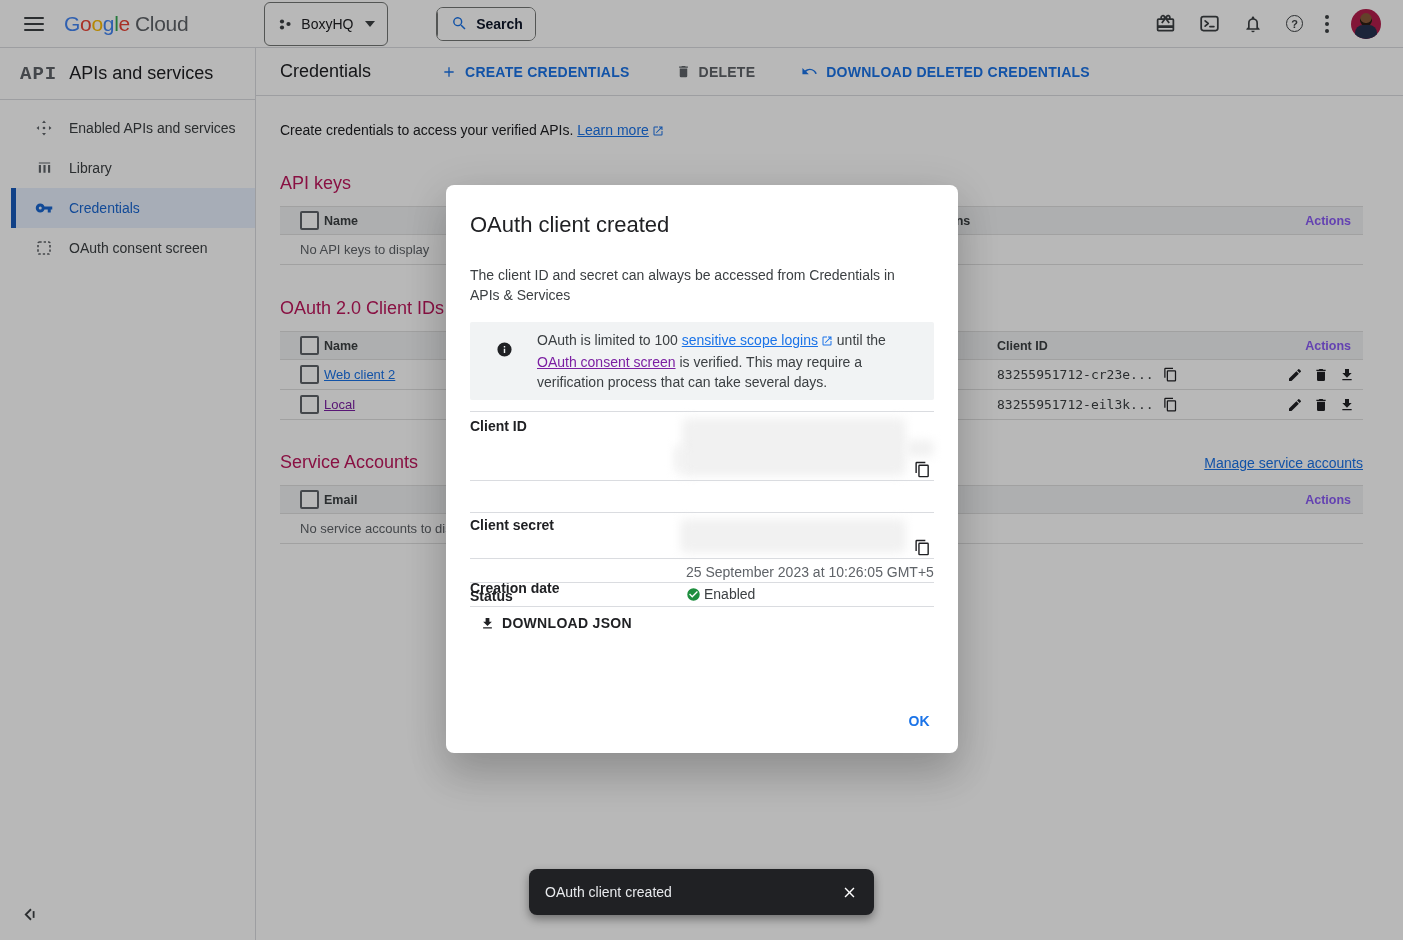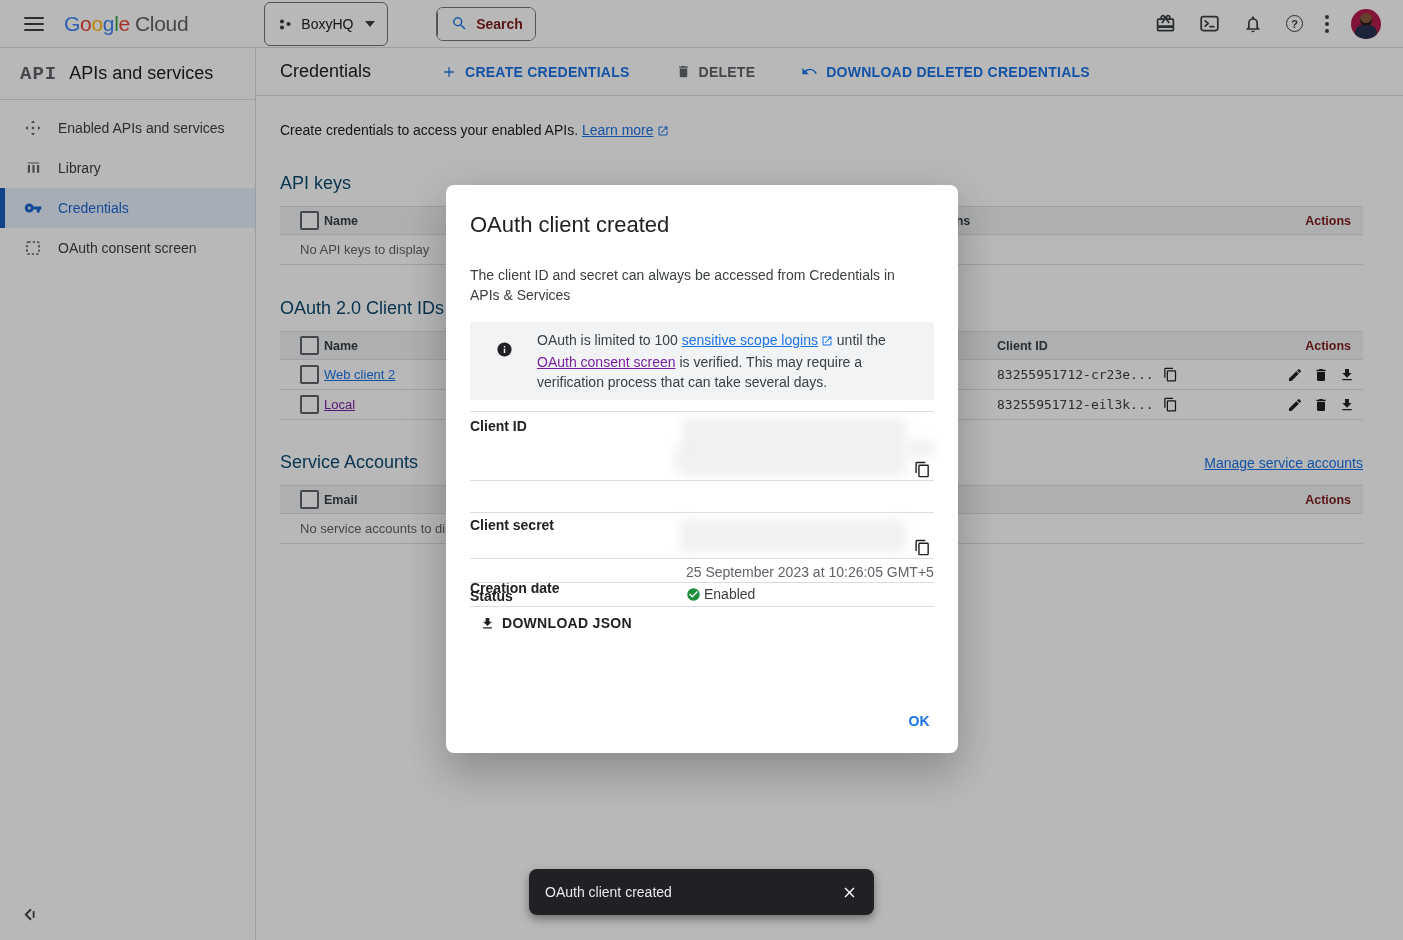--- a/index.html
+++ b/index.html
@@ -11,66 +11,66 @@
   .topbar{position:absolute;left:0;top:0;width:1403px;height:48px;background:#fff;border-bottom:1px solid #dadce0;display:flex;align-items:center;box-sizing:border-box;}
   .hamburger{width:20px;height:14px;margin-left:24px;display:flex;flex-direction:column;justify-content:space-between;}
   .hamburger span{display:block;height:2px;background:#3c4043;border-radius:1px;}
   .gc-logo{display:flex;align-items:center;margin-left:20px;font-size:21px;letter-spacing:-.3px;}
   .gc-logo .cloud{color:#5f6368;margin-left:5px;}
   .project-btn{display:flex;align-items:center;gap:8px;margin-left:76px;height:44px;padding:0 12px;border:1px solid #747775;border-radius:6px;font-size:14px;color:#202124;}
   .caret-down{width:0;height:0;border-left:5px solid transparent;border-right:5px solid transparent;border-top:6px solid #3c4043;margin-left:4px;}
   .search-wrap{display:flex;margin-left:48px;height:34px;border:1px solid #747775;border-radius:7px;overflow:hidden;box-sizing:border-box;}
   .search-input{width:498px;height:100%;border:none;outline:none;background:#eaebed;padding:0 16px;font-size:14px;color:#202124;font-family:inherit;}
   .search-input::placeholder{color:#5f6368;}
-  .search-btn{display:flex;align-items:center;gap:8px;width:98px;justify-content:center;background:#fff;border-left:1px solid #747775;color:#7f1d1d;font-size:14px;font-weight:700;}
+  .search-btn{display:flex;align-items:center;gap:8px;width:98px;justify-content:center;background:#fff;border-left:1px solid #747775;color:#0f172a;font-size:14px;font-weight:700;}
   .topbar-right{margin-left:auto;display:flex;align-items:center;gap:22px;margin-right:22px;}
   .tb-icon{width:22px;height:22px;display:flex;align-items:center;justify-content:center;color:#3c4043;}
   .help-circle{width:17px;height:17px;border:1.7px solid #3c4043;border-radius:50%;display:flex;align-items:center;justify-content:center;font-size:11px;font-weight:700;color:#3c4043;}
   .dots-v{display:flex;flex-direction:column;gap:3px;}
   .dots-v i{width:4px;height:4px;background:#3c4043;border-radius:50%;}
   .avatar{width:30px;height:30px;border-radius:50%;background:#b51e4d;position:relative;overflow:hidden;}
   .avatar::before{content:"";position:absolute;left:9px;top:4px;width:12px;height:13px;border-radius:50% 50% 45% 45%;background:#8a5a3b;box-shadow:0 -3px 0 0 #2a1c14 inset;}
   .avatar::after{content:"";position:absolute;left:4px;top:16px;width:22px;height:14px;border-radius:8px 8px 0 0;background:#263350;}
 
   
   .sidebar{position:absolute;left:0;top:48px;width:256px;height:892px;background:#fff;border-right:1px solid #dadce0;box-sizing:border-box;}
   .sidebar-header{height:51px;display:flex;align-items:center;gap:12px;padding-left:20px;border-bottom:1px solid #dadce0;}
   .api-logo{font-family:"Liberation Mono",monospace;font-size:19px;font-weight:700;color:#5f6368;letter-spacing:1px;}
   .sidebar-title{font-size:18px;color:#202124;}
-  .nav{padding-top:8px;}
+  .nav{padding-top:8px;margin-left:11px;}
   .nav-item{display:flex;align-items:center;gap:16px;height:40px;padding-left:24px;font-size:14px;color:#3c4043;cursor:pointer;}
   .nav-item .nico{width:18px;height:18px;color:#5f6368;display:flex;align-items:center;justify-content:center;}
   .nav-item.selected{background:#e8f0fe;color:#1967d2;box-shadow:inset 5px 0 0 #185abc;}
   .nav-item.selected .nico{color:#1967d2;}
   .collapse-btn{position:absolute;left:22px;bottom:14px;color:#3c4043;}
 
   
   .main{position:absolute;left:256px;top:48px;width:1147px;height:892px;background:#fff;}
   .page-header{height:48px;display:flex;align-items:center;border-bottom:1px solid #dadce0;padding-left:24px;box-sizing:border-box;}
   .page-title{font-size:18px;color:#202124;}
   .toolbar{display:flex;align-items:center;margin-left:62px;gap:30px;}
   .tb-btn{display:flex;align-items:center;gap:8px;font-size:14px;font-weight:700;letter-spacing:.25px;color:#1a73e8;padding:6px 8px;}
   .tb-btn.disabled{color:#5f6368;}
   .content{padding:26px 40px 0 24px;}
   .intro{font-size:14px;color:#202124;}
   .intro a{color:#1a73e8;text-decoration:underline;cursor:pointer;}
   .ext-ic{display:inline-block;vertical-align:-2px;margin-left:3px;color:#1a73e8;}
-  .section-h{font-size:18px;color:#0c4a6e;margin-top:33px;}
+  .section-h{font-size:18px;color:#be185d;margin-top:33px;}
   .sa-head{display:flex;align-items:baseline;justify-content:space-between;margin-top:32px;}
   .manage-link{font-size:14px;color:#1a73e8;text-decoration:underline;cursor:pointer;}
 
   .tbl{margin-top:12px;border-top:1px solid #e0e0e0;}
   .thead{display:flex;align-items:center;height:27px;background:#f1f3f4;border-bottom:1px solid #e0e0e0;position:relative;font-size:12.5px;font-weight:700;color:#3c4043;}
   .trow{display:flex;align-items:center;height:29px;border-bottom:1px solid #e0e0e0;position:relative;font-size:13px;color:#3c4043;}
   .col-cb{width:44px;padding-left:20px;box-sizing:border-box;display:flex;align-items:center;}
   .cb{width:15px;height:15px;border:2px solid #5f6368;border-radius:2px;background:#fff;}
   .col-name{width:280px;}
   .col-abs-rest{position:absolute;left:618px;}
   .col-abs-cid{position:absolute;left:717px;display:flex;align-items:center;gap:9px;}
-  .col-actions{margin-left:auto;padding-right:12px;color:#7f1d1d;font-weight:700;}
+  .col-actions{margin-left:auto;padding-right:12px;color:#8b5cf6;font-weight:700;}
   .row-actions{margin-left:auto;display:flex;align-items:center;gap:10px;padding-right:8px;color:#3c4043;}
   .empty-cell{padding-left:20px;color:#5f6368;}
   .mono{font-family:"DejaVu Sans Mono",monospace;font-size:13px;color:#3c4043;}
   .lnk{font-size:13px;color:#1a73e8;text-decoration:underline;cursor:pointer;}
   .copy-btn{color:#202124;display:flex;}
 
   
   .scrim{position:absolute;inset:0;background:rgba(0,0,0,.28);z-index:10;}
   .modal{position:absolute;left:446px;top:185px;width:512px;height:568px;background:#fff;border-radius:8px;z-index:20;box-shadow:0 24px 38px rgba(0,0,0,.14),0 9px 46px rgba(0,0,0,.12);}
   .modal *{box-sizing:border-box;}
@@ -226,21 +226,21 @@
           <svg width="17" height="17" viewBox="0 0 24 24" fill="currentColor">
               <path d="M12.5 8c-2.65 0-5.05.99-6.9 2.6L2 7v9h9l-3.62-3.62A8.9 8.9 0 0 1 12.5 10c3.54 0 6.55 2.31 7.6 5.5l2.37-.78C21.08 11.03 17.15 8 12.5 8z"></path>
             </svg>
           <span>DOWNLOAD DELETED CREDENTIALS</span>
         </button>
       </div>
     </div>
 
     <div class="content">
       <p class="intro" style="margin:0;">
-        <span>Create credentials to access your enabled APIs.</span>
+        <span>Create credentials to access your verified APIs.</span>
         <a>Learn more</a><span class="ext-ic"><svg width="12" height="12" viewBox="0 0 24 24" fill="currentColor">
               <path d="M19 19H5V5h7V3H5a2 2 0 0 0-2 2v14a2 2 0 0 0 2 2h14a2 2 0 0 0 2-2v-7h-2zM14 3v2h3.59l-9.83 9.83 1.41 1.41L19 6.41V10h2V3z"></path>
             </svg></span>
       </p>
 
       <h2 class="section-h" style="font-weight:400;margin:33px 0 0;">API keys</h2>
       <div class="tbl">
         <div class="thead">
           <span class="col-cb">
               <span class="cb"></span>

